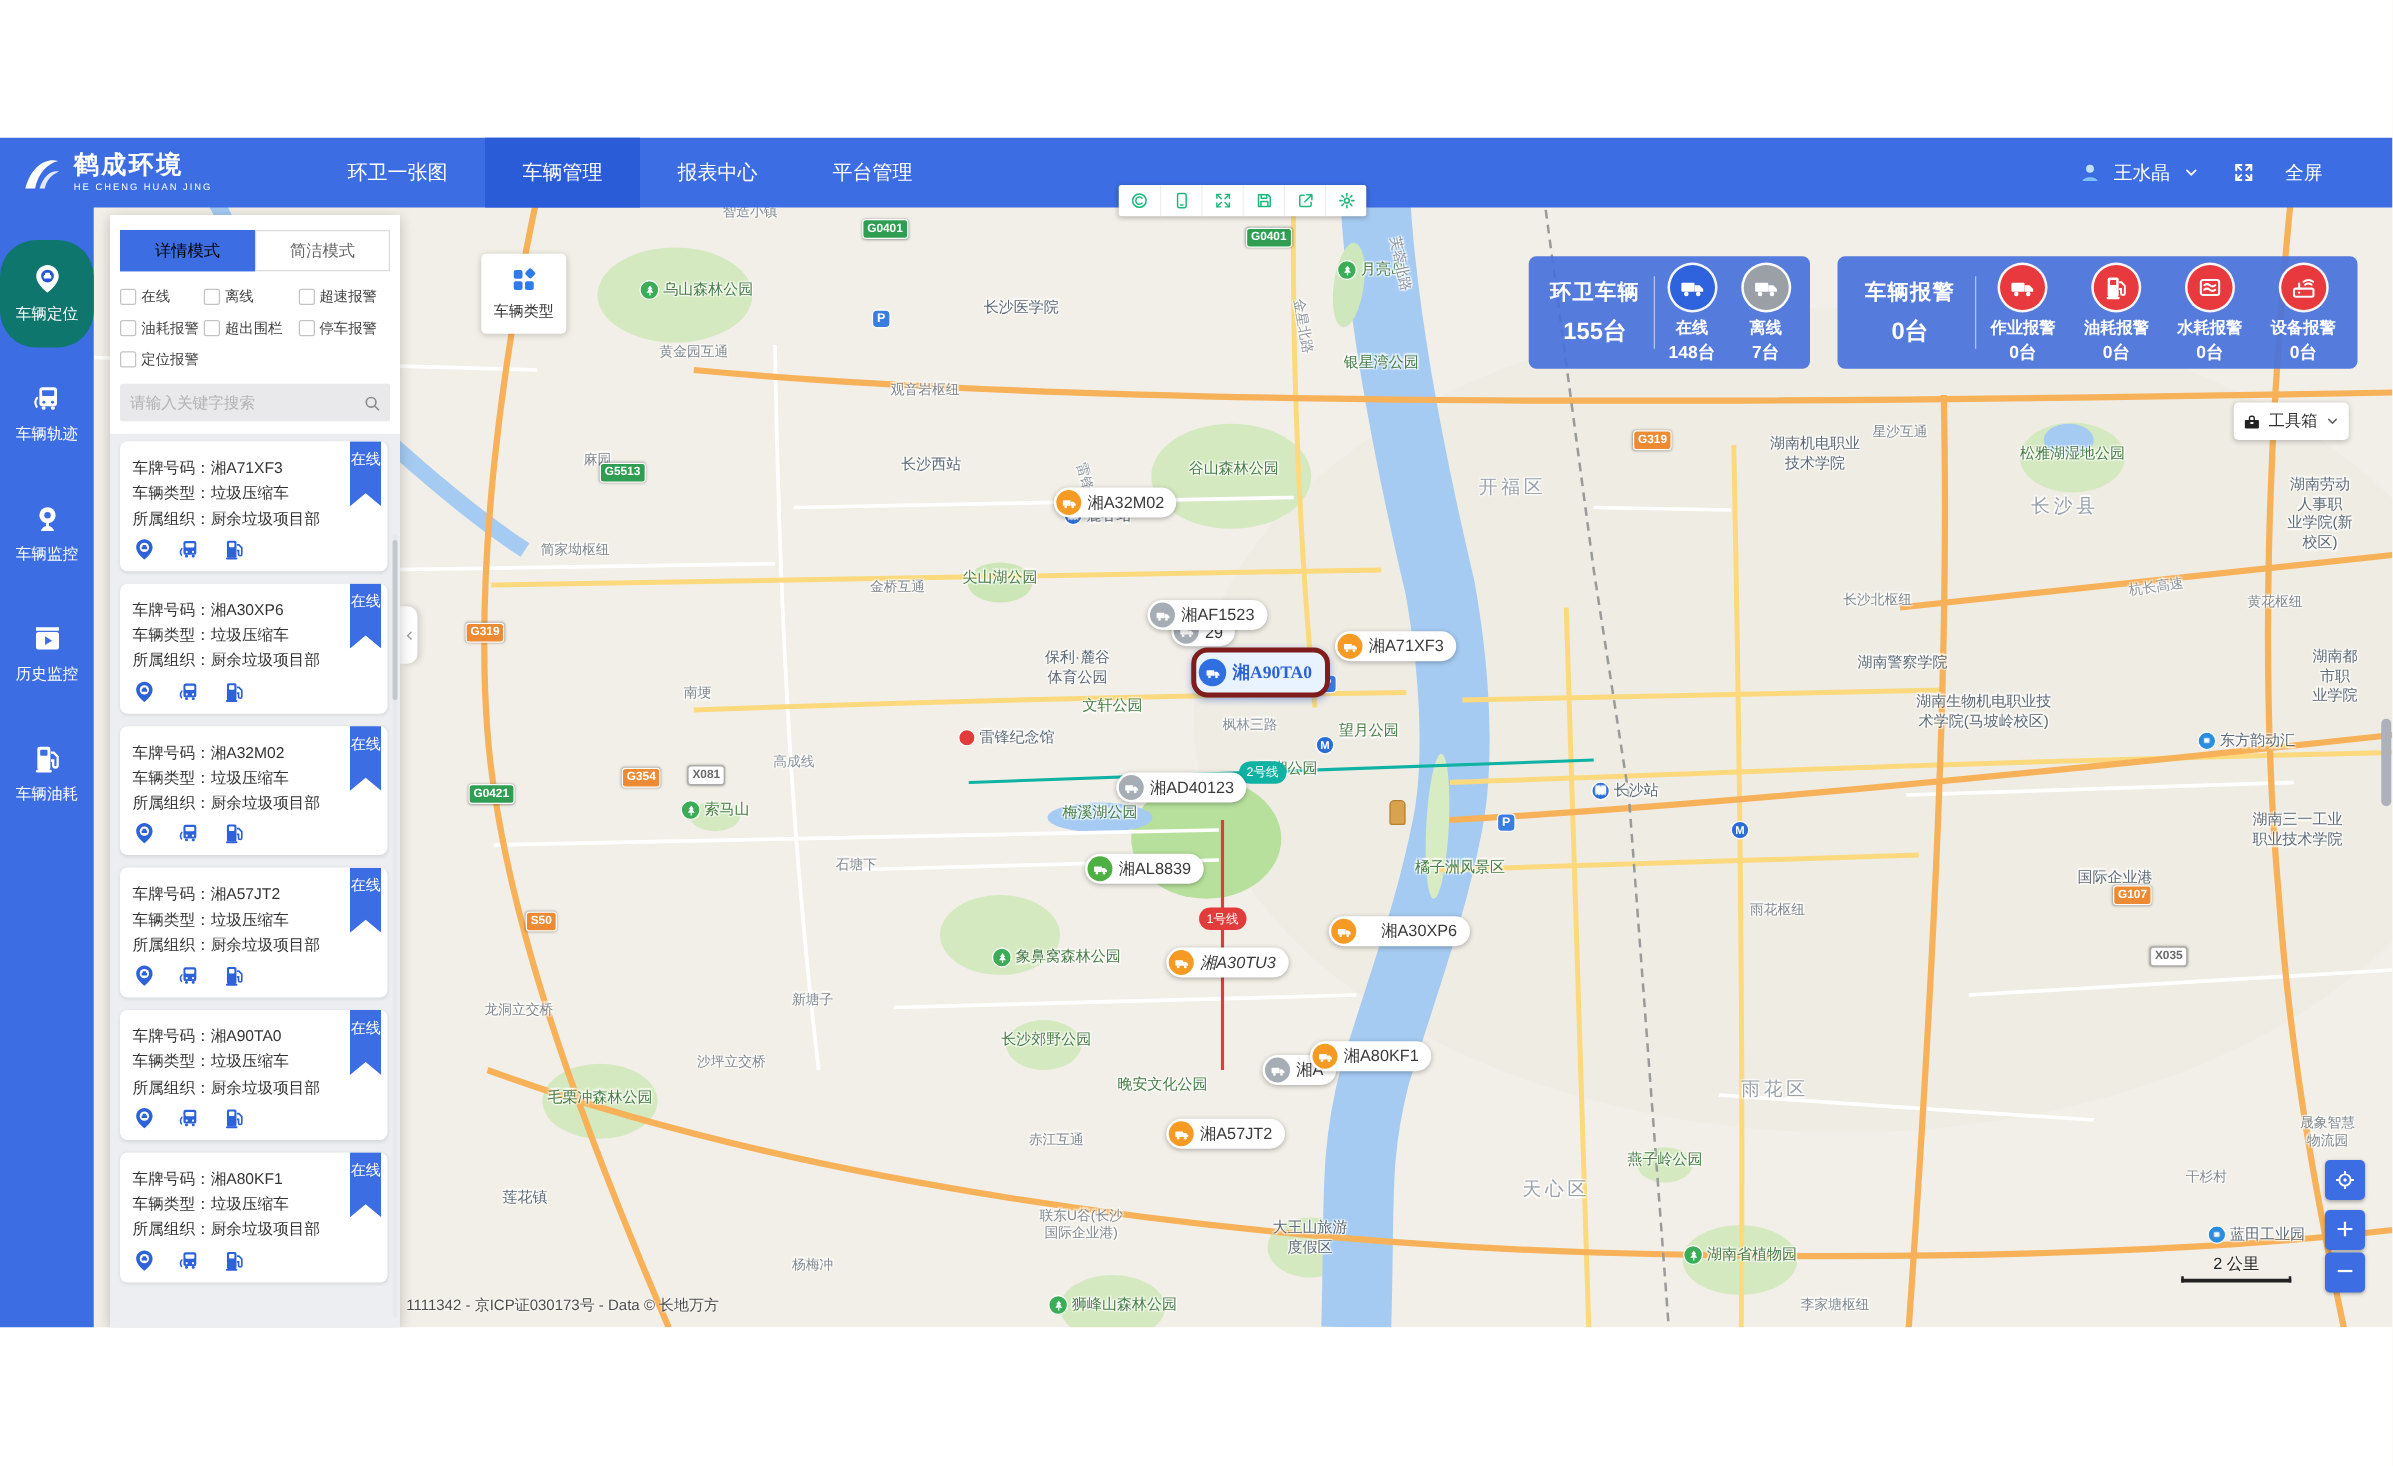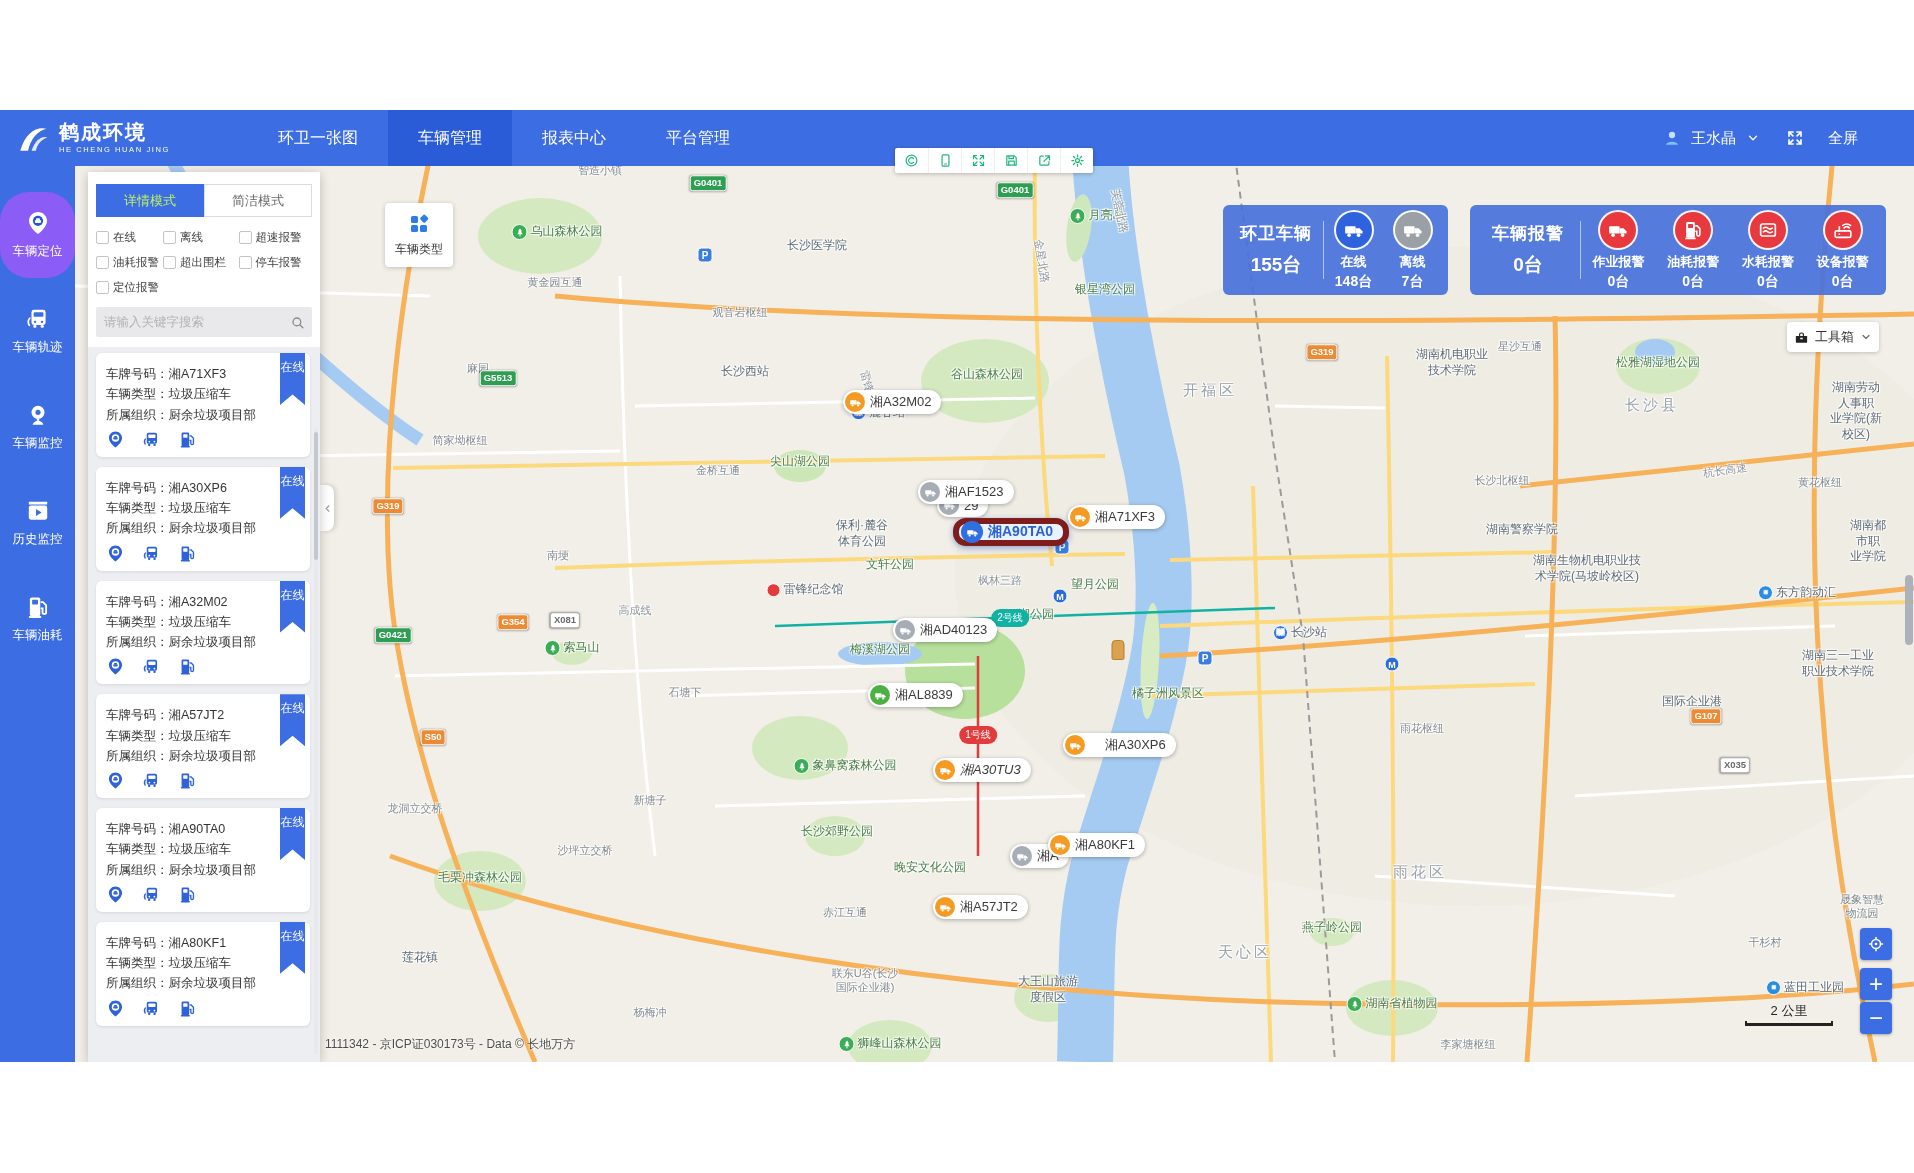--- a/index.html
+++ b/index.html
@@ -22,21 +22,21 @@
   .avatar { width:27px; height:27px; }
   .user-name { font-size:15px; }
   .chev { width:14px!important; height:14px!important; opacity:.95; }
   .fs-group { display:flex; align-items:center; gap:24px; margin-left:16px; font-size:15px; }
 
   
   .side { position:absolute; left:0; top:46px; width:75px; height:906px; background:#3d6de2; z-index:40; padding-top:36px; }
   .side-item { width:75px; height:86px; display:flex; flex-direction:column; align-items:center;
     justify-content:center; gap:7px; color:#fff; font-size:12.5px; cursor:pointer; margin-bottom:10px;
     --icon-bg:#3d6de2; }
-  .side-item.active { background:#8b5cf6;border-radius:29px; --icon-bg:#2456d4; }
+  .side-item.active { background:#0f766e;border-radius:29px; --icon-bg:#2456d4; }
   .side-item .ic { width:26px; height:26px; color:#fff; }
 
   
   .map { position:absolute; left:75px; top:46px; width:1839px; height:906px; background:#f2efe8; overflow:hidden; }
   .roadlayer { position:absolute; left:0; top:0; }
   .ml { position:absolute; transform:translate(-50%,-50%); font-size:12px; color:#5d6a75;
     text-shadow:1px 1px 1px #fff,-1px -1px 1px #fff,1px -1px 1px #fff,-1px 1px 1px #fff;
     white-space:pre-line; text-align:center; line-height:1.3; z-index:2; display:flex; align-items:center; gap:3px; }
   .ml.park { color:#477e46; }
   .ml.sm { font-size:11px; color:#80898f; }
@@ -58,21 +58,21 @@
   .shield.white { background:#fff; color:#6a6a6a; border-color:#aaa; }
   .mtag { position:absolute; transform:translate(-50%,-50%); font-size:10px; color:#fff; padding:2px 6px;
     border-radius:9px; z-index:2; }
 
   
   .marker { position:absolute; height:24px; background:#fff; border-radius:13px; display:flex; align-items:center;
     padding:2px 10px 2px 2px; gap:5px; box-shadow:0 1px 4px rgba(0,0,0,.3); z-index:5; cursor:pointer; }
   .mk-ic { width:20px; height:20px; border-radius:50%; display:flex; align-items:center; justify-content:center; flex:none; }
   .mk-ic .ic { width:13px; height:13px; color:#fff; }
   .mk-t { font-size:13px; color:#3a3a3a; white-space:nowrap; }
-  .marker.sel { height:28px; background:#e9f2ff; border:6px solid #7f1d1d; box-shadow:0 2px 6px rgba(30,80,190,.45); }
+  .marker.sel { height:40px; background:#e9f2ff; border:4px solid #7f1d1d; box-shadow:0 2px 6px rgba(30,80,190,.45);font-family:Liberation Serif, serif; }
   .marker.sel .mk-t { color:#2b62d4; font-weight:bold; font-size:14px; }
   .marker.sel .mk-ic { width:22px; height:22px; }
 
   
   .stat-panel { position:absolute; height:90px; background:rgba(72,114,219,.92); border-radius:6px; color:#fff;
     display:flex; align-items:center; z-index:8; padding:0 6px; }
   .sp-main { text-align:center; font-weight:bold; flex:none; }
   .sp-title { font-size:17px; letter-spacing:1px; }
   .sp-count { font-size:19px; margin-top:7px; }
   .sp-div { width:1px; height:58px; background:rgba(255,255,255,.55); flex:none; }
@@ -119,21 +119,21 @@
 
   
   .panel { position:absolute; left:88px; top:62px; width:232px; height:890px; background:#fff; z-index:30;
     box-shadow:0 2px 10px rgba(0,0,0,.22); display:flex; flex-direction:column; }
   .org-row { padding:11px 12px 9px; display:flex; align-items:center; justify-content:space-between;
     font-size:13.5px; color:#333; border-bottom:1px solid #f1f1f1; cursor:pointer; }
   .org-row .ic { width:11px; height:11px; color:#333; }
   .mode-tabs { display:flex; margin:12px 8px 0; }
   .mode-tab { flex:1; height:33px; display:flex; align-items:center; justify-content:center; font-size:13px;
     cursor:pointer; background:#fff; border:1px solid #dcdcdc; color:#666; }
-  .mode-tab.active { background:#3d6de2; border-color:#3d6de2; color:#bef264; }
+  .mode-tab.active { background:#3d6de2; border-color:#3d6de2; color:#000000; }
   .filter-grid { display:grid; grid-template-columns:31% 35% 34%; row-gap:10px; margin:13px 8px 0; }
   .filter { display:flex; align-items:center; gap:4px; font-size:11.5px; color:#404040; cursor:pointer; white-space:nowrap; }
   .cb { width:13px; height:13px; border:1px solid #c4c4c4; border-radius:2px; background:#fff; flex:none; }
   .search-row { margin:12px 8px 10px; height:30px; background:#e9e9ec; border-radius:2px; display:flex; align-items:center; }
   .search-row input { flex:1; min-width:0; background:transparent; border:none; outline:none; padding:0 8px;
     font-size:12.5px; color:#333; font-family:inherit; }
   .search-row input::placeholder { color:#b3b3b6; }
   .search-btn { width:30px; height:100%; display:flex; align-items:center; justify-content:center; cursor:pointer; }
   .search-btn .ic { width:15px; height:15px; color:#8a8a8e; }
   .vlist { flex:1; overflow:hidden; background:#eceef1; padding:6px 10px 0 8px; display:flex; flex-direction:column; gap:10px; }

